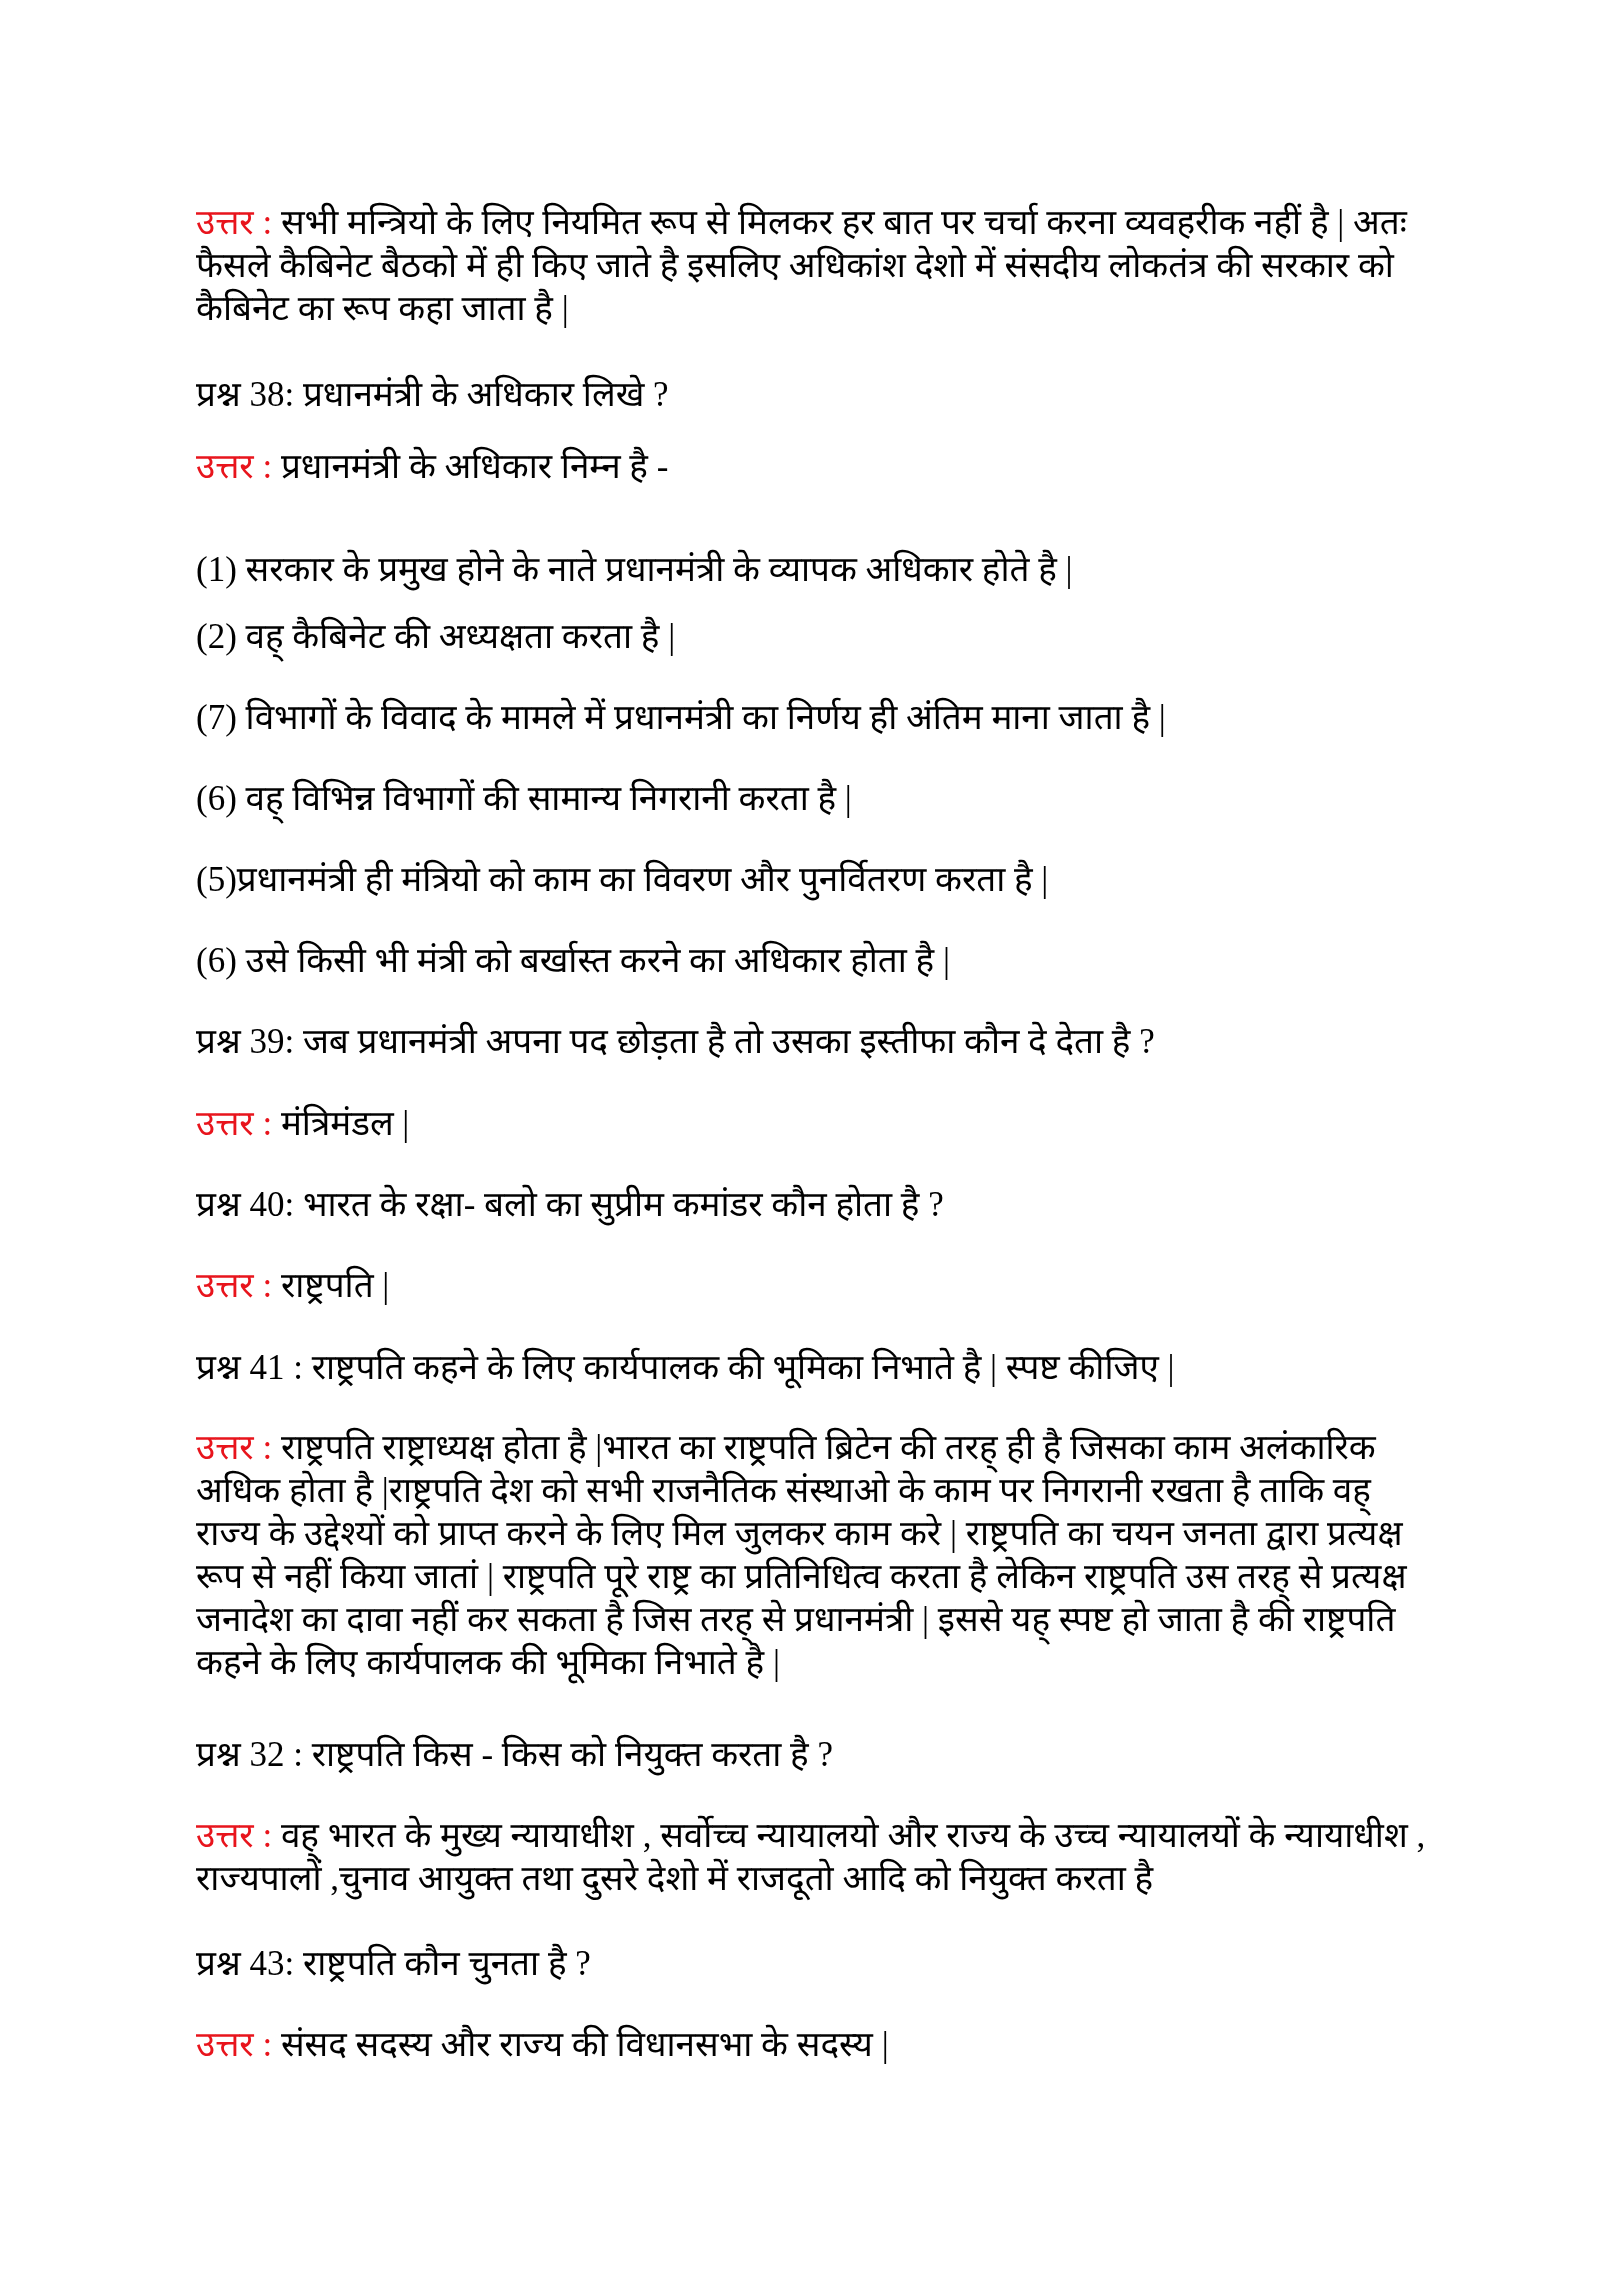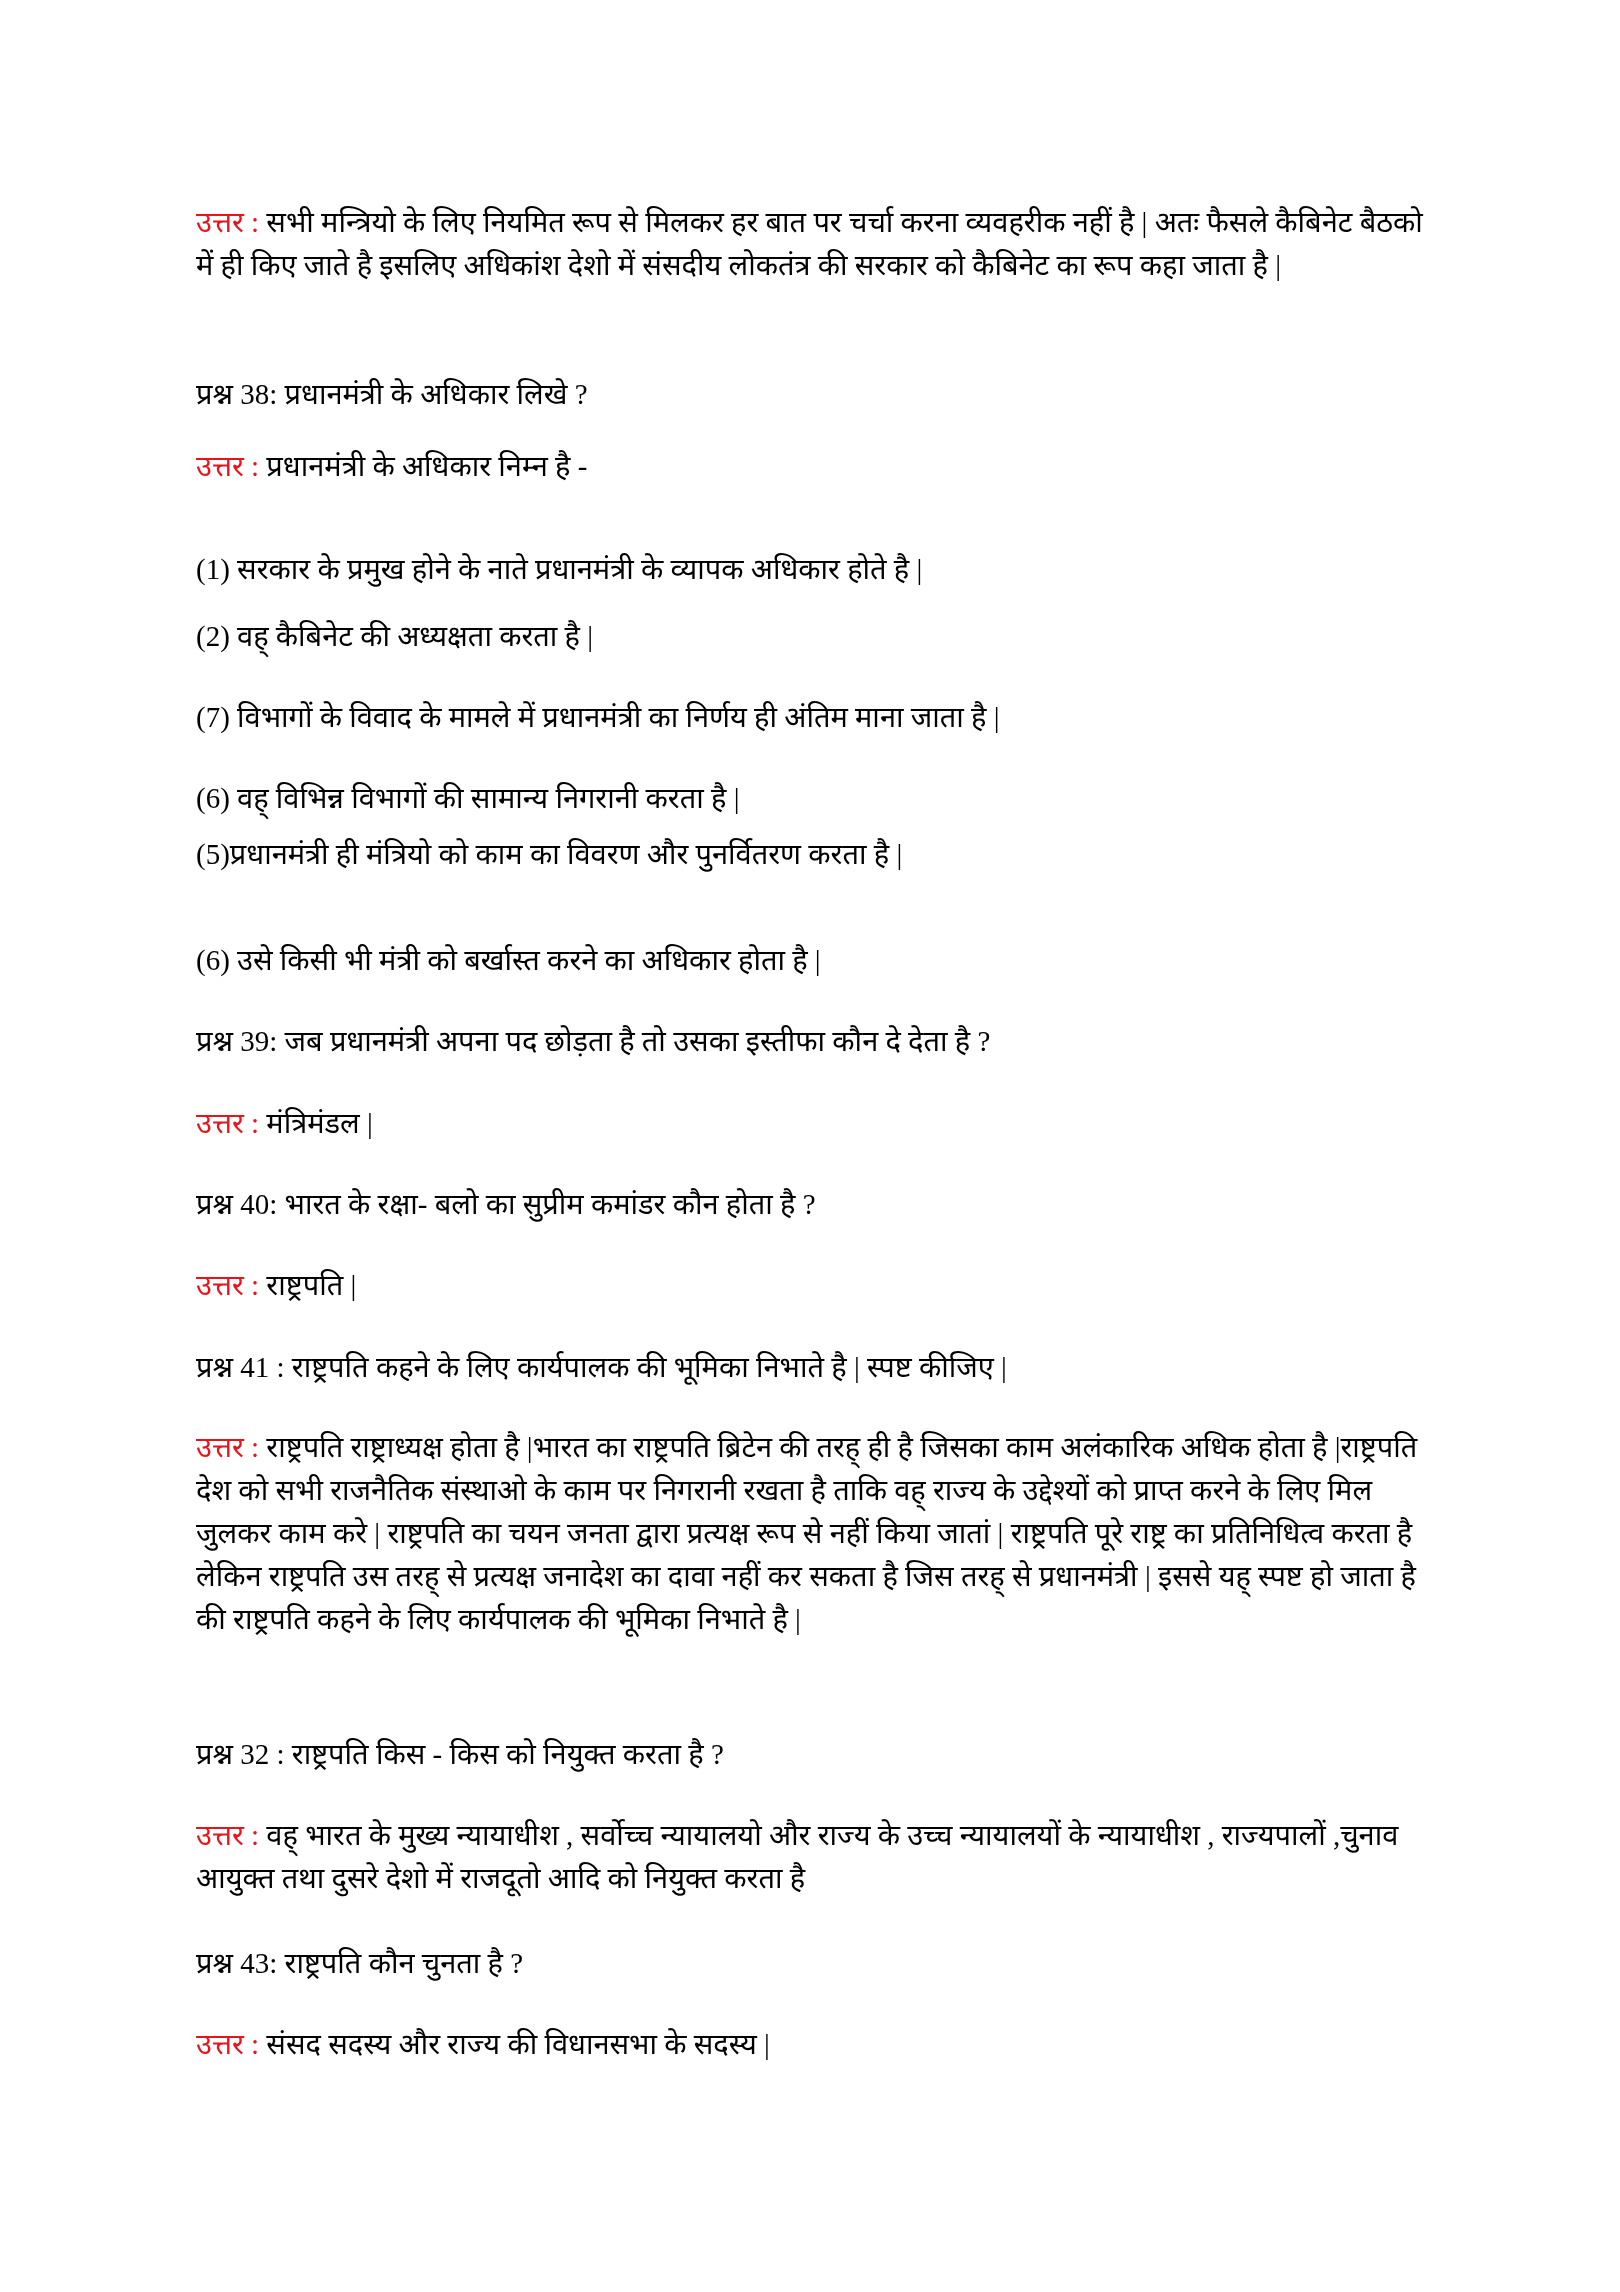--- a/index.html
+++ b/index.html
@@ -15,21 +15,21 @@
       font-family: "Liberation Serif", "DejaVu Serif", serif;
       color: #000000;
     }
     .page {
       position: absolute;
       left: 196px;
       top: 201px;
       width: 1245px;
     }
     .para {
-      font-size: 29px;
+      font-size: 35px;
       line-height: 43px;
       margin: 0;
       position: absolute;
       left: 0;
       width: 1245px;
       white-space: normal;
       font-family: Liberation Serif, serif;
     }
     .label-ans {
       color: #e8141c;
@@ -43,21 +43,21 @@
   <p class="para" style="top:0px"><span class="label-ans">उत्तर :</span><span> सभी मन्त्रियो के लिए नियमित रूप से मिलकर हर बात पर चर्चा करना व्यवहरीक नहीं है | अतः फैसले कैबिनेट बैठको में ही किए जाते है इसलिए अधिकांश देशो में संसदीय लोकतंत्र की सरकार को कैबिनेट का रूप कहा जाता है |</span></p>
 
   <p class="para" style="top:172px">प्रश्न 38: प्रधानमंत्री के अधिकार लिखे ?</p>
 
   <p class="para" style="top:244px"><span class="label-ans">उत्तर :</span><span>  प्रधानमंत्री के अधिकार निम्न है -</span></p>
 
   <p class="para" style="top:347px">(1) सरकार के प्रमुख होने के नाते प्रधानमंत्री के व्यापक अधिकार होते है |</p>
   <p class="para" style="top:414px">(2) वह् कैबिनेट की अध्यक्षता करता है |</p>
   <p class="para" style="top:495px">(7) विभागों के विवाद के मामले में प्रधानमंत्री का निर्णय ही अंतिम माना जाता है |</p>
   <p class="para" style="top:576px">(6) वह् विभिन्न विभागों की सामान्य निगरानी करता है |</p>
-  <p class="para" style="top:632px">(5)प्रधानमंत्री ही मंत्रियो को काम का विवरण और पुनर्वितरण करता है |</p>
+  <p class="para" style="top:657px">(5)प्रधानमंत्री ही मंत्रियो को काम का विवरण और पुनर्वितरण करता है |</p>
   <p class="para" style="top:738px">(6) उसे किसी भी मंत्री को बर्खास्त करने का अधिकार होता है |</p>
 
   <p class="para" style="top:819px">प्रश्न 39: जब प्रधानमंत्री अपना पद छोड़ता है तो उसका इस्तीफा कौन दे देता है ?</p>
 
   <p class="para" style="top:901px"><span class="label-ans">उत्तर :</span><span> मंत्रिमंडल |</span></p>
 
   <p class="para" style="top:982px">प्रश्न 40: भारत के रक्षा- बलो का सुप्रीम कमांडर कौन होता है ?</p>
 
   <p class="para" style="top:1063px"><span class="label-ans">उत्तर :</span><span> राष्ट्रपति |</span></p>
 

